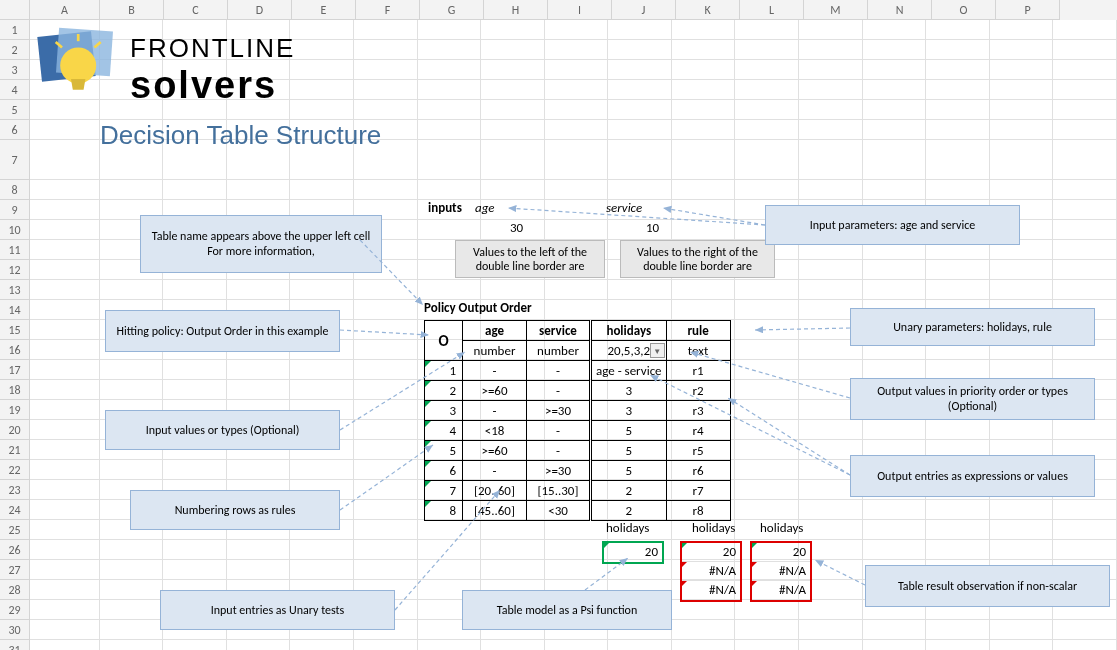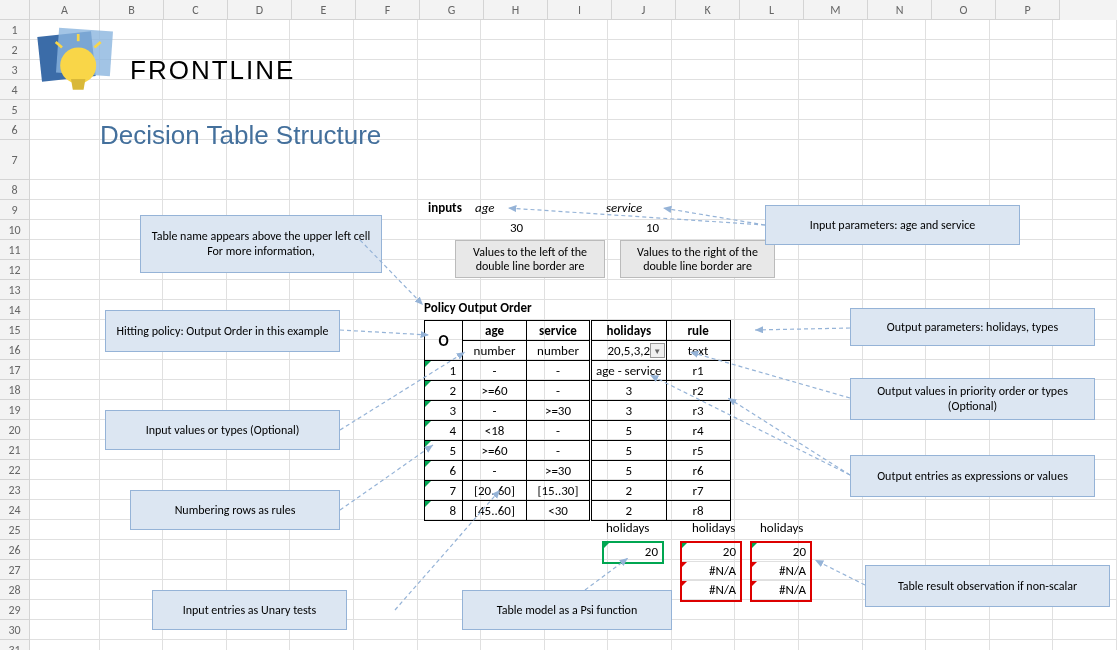--- a/index.html
+++ b/index.html
@@ -727,20 +727,21 @@
       <rect x="5" y="10" width="60" height="50" fill="#3b6ca8" transform="rotate(-6 35 35)"></rect>
       <rect x="25" y="5" width="60" height="50" fill="#8bb5de" opacity="0.8" transform="rotate(4 55 30)"></rect>
       <circle cx="48" cy="45" r="20" fill="#f9d648"></circle>
       <path d="M 40 60 L 56 60 L 54 72 L 42 72 Z" fill="#d9b838"></path>
       <line x1="48" y1="18" x2="48" y2="10" stroke="#f9d648" stroke-width="3"></line>
       <line x1="30" y1="25" x2="23" y2="19" stroke="#f9d648" stroke-width="3"></line>
       <line x1="66" y1="25" x2="73" y2="19" stroke="#f9d648" stroke-width="3"></line>
     </svg>
     <div class="logo-text">
       <div class="top">FRONTLINE</div>
+      <div class="bot">solvers</div>
     </div>
   </div>
 
   <div class="title">Decision Table Structure</div>
 
   <div class="inputs-label" style="top:180px; left:398px;">inputs</div>
   <div class="inputs-val" style="top:180px; left:445px;">age</div>
   <div class="inputs-val" style="top:180px; left:576px;">service</div>
   <div class="inputs-num" style="top:200px; left:480px;">30</div>
   <div class="inputs-num" style="top:200px; left:616px;">10</div>
@@ -843,24 +844,24 @@
     <div class="cell" style="position:relative"><span class="tri"></span><span>20</span></div>
     <div class="cell" style="position:relative"><span class="tri red"></span><span>#N/A</span></div>
     <div class="cell" style="position:relative"><span class="tri red"></span><span>#N/A</span></div>
   </div>
 
   <div class="callout" style="top:195px; left:110px; width:242px; height:58px; white-space:pre-line;">Table name appears above the upper left cell
 For more information,</div>
   <div class="callout" style="top:290px; left:75px; width:235px; height:42px;">Hitting policy: Output Order in this example</div>
   <div class="callout" style="top:390px; left:75px; width:235px; height:40px;">Input values or types (Optional)</div>
   <div class="callout" style="top:470px; left:100px; width:210px; height:40px;">Numbering rows as rules</div>
-  <div class="callout" style="top:570px; left:122px; width:195px; height:40px;">Input entries as Unary tests</div>
+  <div class="callout" style="top:570px; left:130px; width:235px; height:40px;">Input entries as Unary tests</div>
   <div class="callout" style="top:570px; left:432px; width:210px; height:40px;">Table model as a Psi function</div>
   <div class="callout" style="top:185px; left:735px; width:255px; height:40px;">Input parameters: age and service</div>
-  <div class="callout" style="top:288px; left:820px; width:245px; height:38px;">Output parameters: holidays, types</div>
+  <div class="callout" style="top:288px; left:820px; width:245px; height:38px;">Unary parameters: holidays, rule</div>
   <div class="callout" style="top:358px; left:820px; width:245px; height:42px;">Output values in priority order or types (Optional)</div>
   <div class="callout" style="top:545px; left:835px; width:245px; height:42px;">Table result observation if non-scalar</div>
   <div class="callout" style="top:435px; left:820px; width:245px; height:42px;">Output entries as expressions or values</div>
 
   <svg class="connectors">
     <defs>
       <marker id="ah" markerWidth="8" markerHeight="8" refX="7" refY="3" orient="auto">
         <path d="M0,0 L7,3 L0,6 Z" class="arrowhead"></path>
       </marker>
     </defs>

